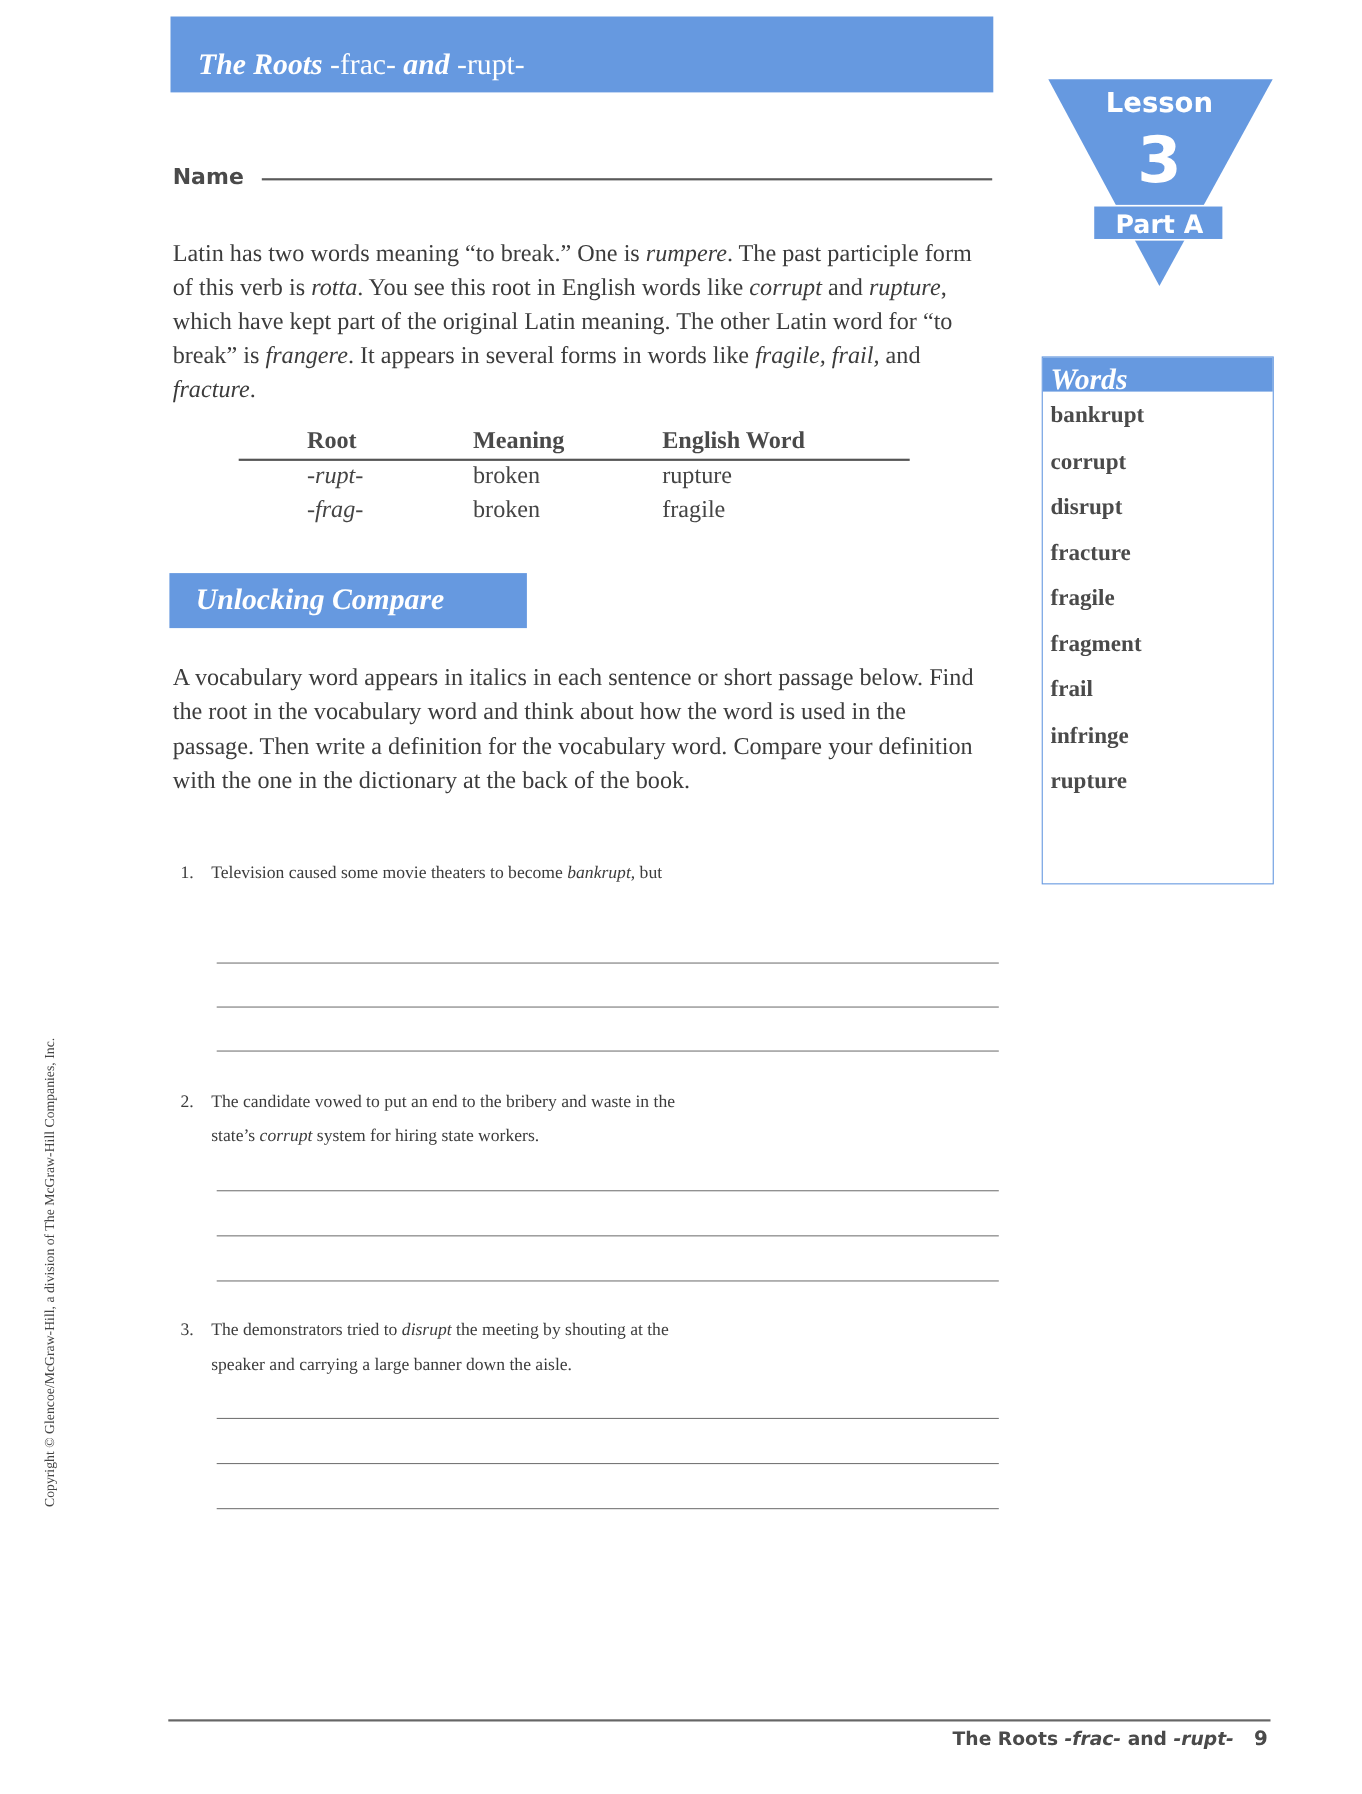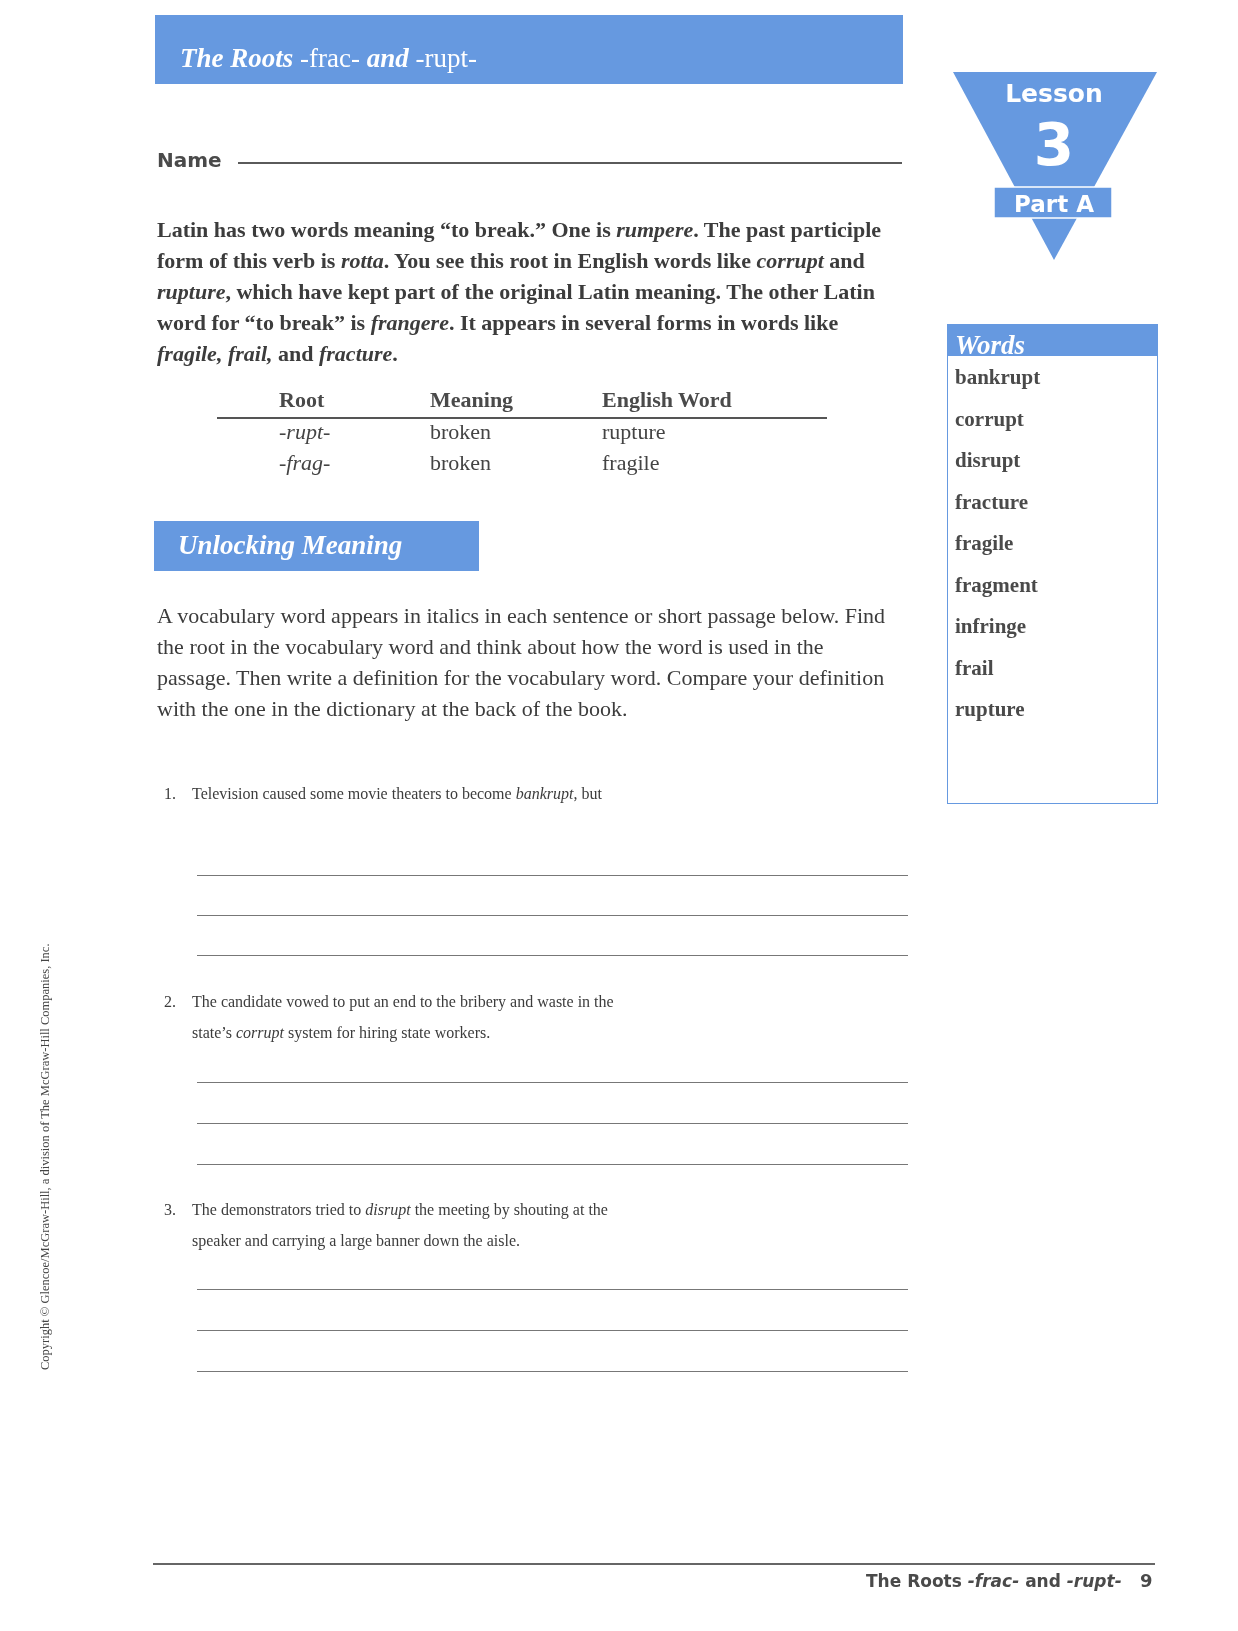--- a/index.html
+++ b/index.html
@@ -11,21 +11,21 @@
   .title-bar { left: 155px; top: 15px; width: 748px; height: 69px; }
   .title-text { left: 25px; top: 28px; font-size: 27px; color: #ffffff; white-space: nowrap;
                 font-family: "Liberation Serif", serif; font-weight: bold; }
   .title-text .it { font-style: italic; }
   .title-text .rm { font-weight: normal; font-style: normal; }
 
   .name-label { left: 157px; top: 148px; font-family: "DejaVu Sans", sans-serif; font-weight: bold;
                 font-size: 20px; color: #4a4a4a; }
   .name-line { left: 238px; top: 162px; width: 664px; height: 0; border-top: 2px solid #5a5a5a; }
 
-  .intro { left: 157px; top: 214px; width: 745px; font-size: 22px; line-height: 31px; color: #3c3c3c; font-weight: bold; }
+  .intro { left: 157px; top: 214px; width: 745px; font-size: 22px; line-height: 31px; color: #3c3c3c; }
   .intro i { font-style: italic; }
 
   .root-table { left: 217px; top: 387px; width: 610px; }
   .rt-head { display: flex; height: 30px; border-bottom: 2px solid #555; font-weight: bold; font-size: 22px; color: #4a4a4a; }
   .rt-row { display: flex; height: 31px; font-size: 22px; color: #444; }
   .c1 { width: 150px; padding-left: 62px; box-sizing: border-box; width: 213px; }
   .c2 { width: 172px; }
   .c3 { flex: 1; }
   .rt-row .c1 { font-style: italic; }
 
@@ -93,21 +93,21 @@
     <div class="c3">rupture</div>
   </div>
   <div class="rt-row">
     <div class="c1">-frag-</div>
     <div class="c2">broken</div>
     <div class="c3">fragile</div>
   </div>
 </div>
 
 <div class="abs blue um-bar">
-  <div class="abs um-text">Unlocking Meaning</div>
+  <div class="abs um-text">Unlocking Compare</div>
 </div>
 
 <div class="abs instr">A vocabulary word appears in italics in each sentence or short passage below. Find the root in the vocabulary word and think about how the word is used in the passage. Then write a definition for the vocabulary word. Compare your definition with the one in the dictionary at the back of the book.</div>
 
 <div class="abs q" style="top:778px">
   <div><span class="num">1.</span><span>Television caused some movie theaters to become </span><i>bankrupt</i><span>, but</span></div>
 </div>
 <div class="abs ans" style="top:875px"></div>
 <div class="abs ans" style="top:915px"></div>
 <div class="abs ans" style="top:955px"></div>
@@ -130,22 +130,22 @@
 
 <div class="abs words-box">
   <div class="words-head">Words</div>
   <div class="words-list">
     <div class="word">bankrupt</div>
     <div class="word">corrupt</div>
     <div class="word">disrupt</div>
     <div class="word">fracture</div>
     <div class="word">fragile</div>
     <div class="word">fragment</div>
+    <div class="word">frail</div>
     <div class="word">infringe</div>
-    <div class="word">frail</div>
     <div class="word">rupture</div>
   </div>
 </div>
 
 <div class="abs copyright">Copyright © Glencoe/McGraw-Hill, a division of The McGraw-Hill Companies, Inc.</div>
 
 <div class="abs footer-rule"></div>
 <div class="abs footer-title"><span>The Roots </span><i>-frac-</i><span> and </span><i>-rupt-</i></div>
 <div class="abs page-num">9</div>
 

